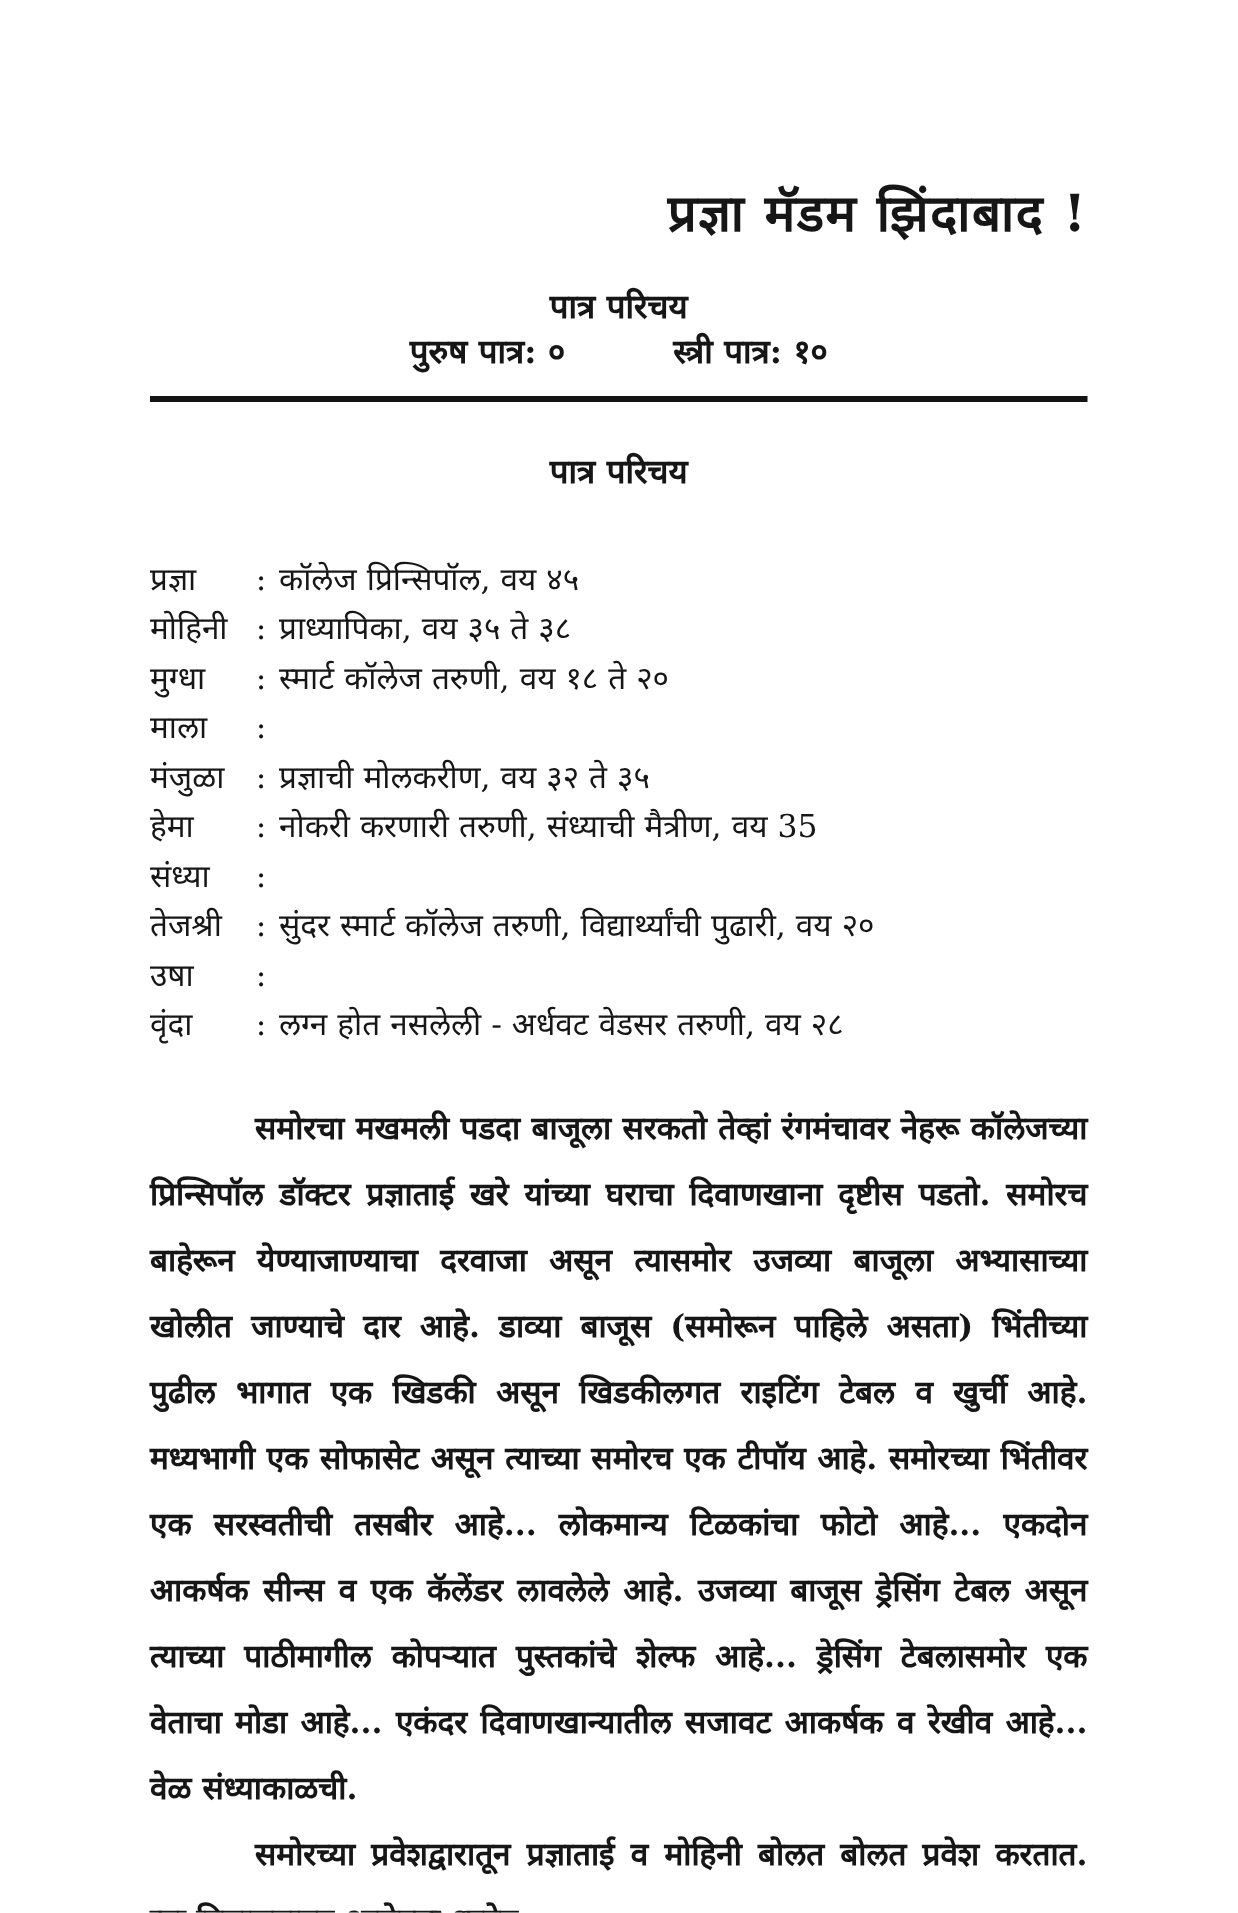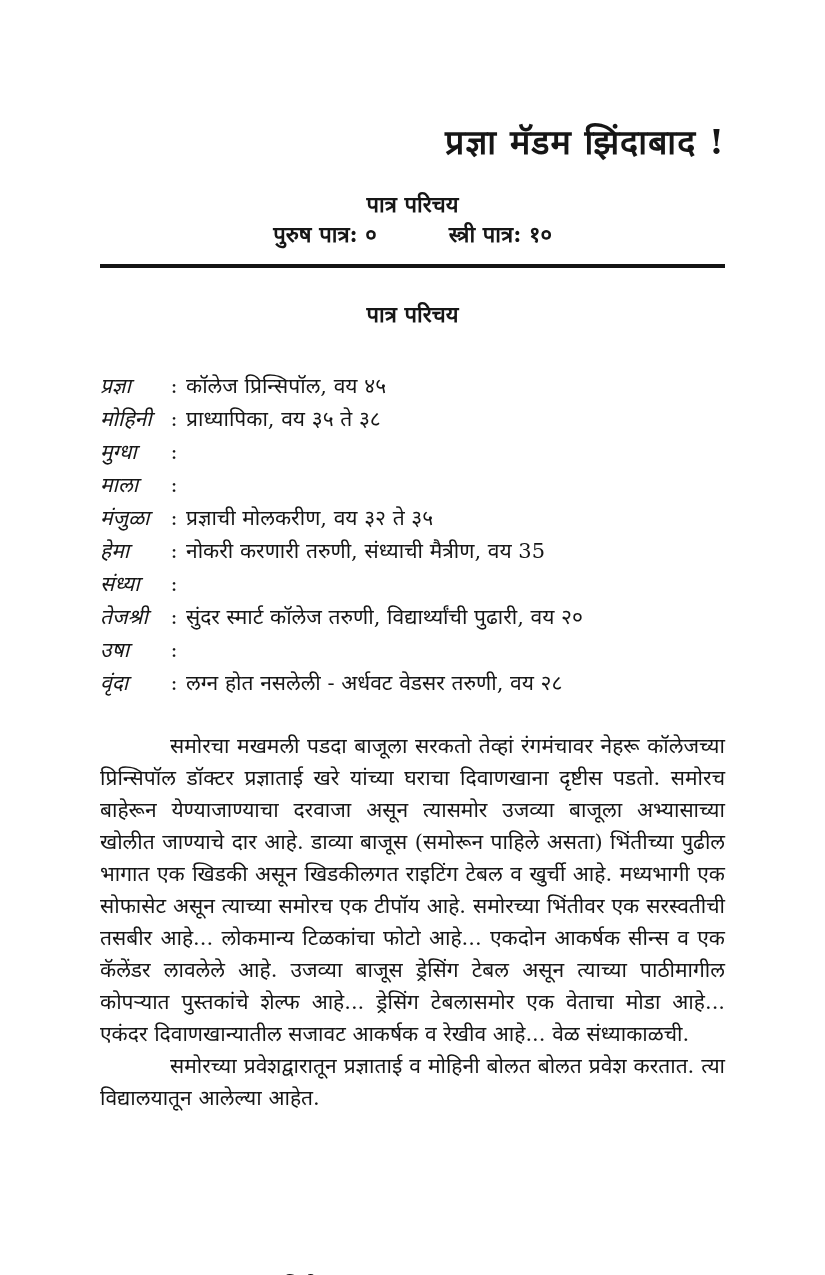--- a/index.html
+++ b/index.html
@@ -52,31 +52,32 @@
   }
   .character-list {
     margin-top: 42px;
   }
   .character-row {
     display: flex;
     align-items: baseline;
     font-size: 21px;
     line-height: 33px;
   }
-  .character-name { flex: 0 0 62px; font-style: italic; }
+  .character-name { flex: 0 0 62px; }
   .character-colon { flex: 0 0 24px; text-align: center; }
   .character-desc { flex: 1 1 auto; }
   .stage-directions {
     margin-top: 30px;
   }
   .stage-directions p {
     font-size: 21px;
-    line-height: 32px;
+    line-height: 44px;
     text-align: justify;
     text-indent: 70px;
+    font-weight: bold;
   }
   .footer {
     position: absolute;
     left: 100px;
     top: 1152px;
     font-size: 22px;
     font-weight: bold;
     display: flex;
     gap: 10px;
     align-items: baseline;
@@ -107,20 +108,21 @@
       <span class="character-desc">कॉलेज प्रिन्सिपॉल, वय ४५</span>
     </div>
     <div class="character-row">
       <span class="character-name">मोहिनी</span>
       <span class="character-colon">:</span>
       <span class="character-desc">प्राध्यापिका, वय ३५ ते ३८</span>
     </div>
     <div class="character-row">
       <span class="character-name">मुग्धा</span>
       <span class="character-colon">:</span>
+      <span class="character-desc">स्मार्ट कॉलेज तरुणी, वय १८ ते २०</span>
     </div>
     <div class="character-row">
       <span class="character-name">माला</span>
       <span class="character-colon">:</span>
     </div>
     <div class="character-row">
       <span class="character-name">मंजुळा</span>
       <span class="character-colon">:</span>
       <span class="character-desc">प्रज्ञाची मोलकरीण, वय ३२ ते ३५</span>
     </div>

